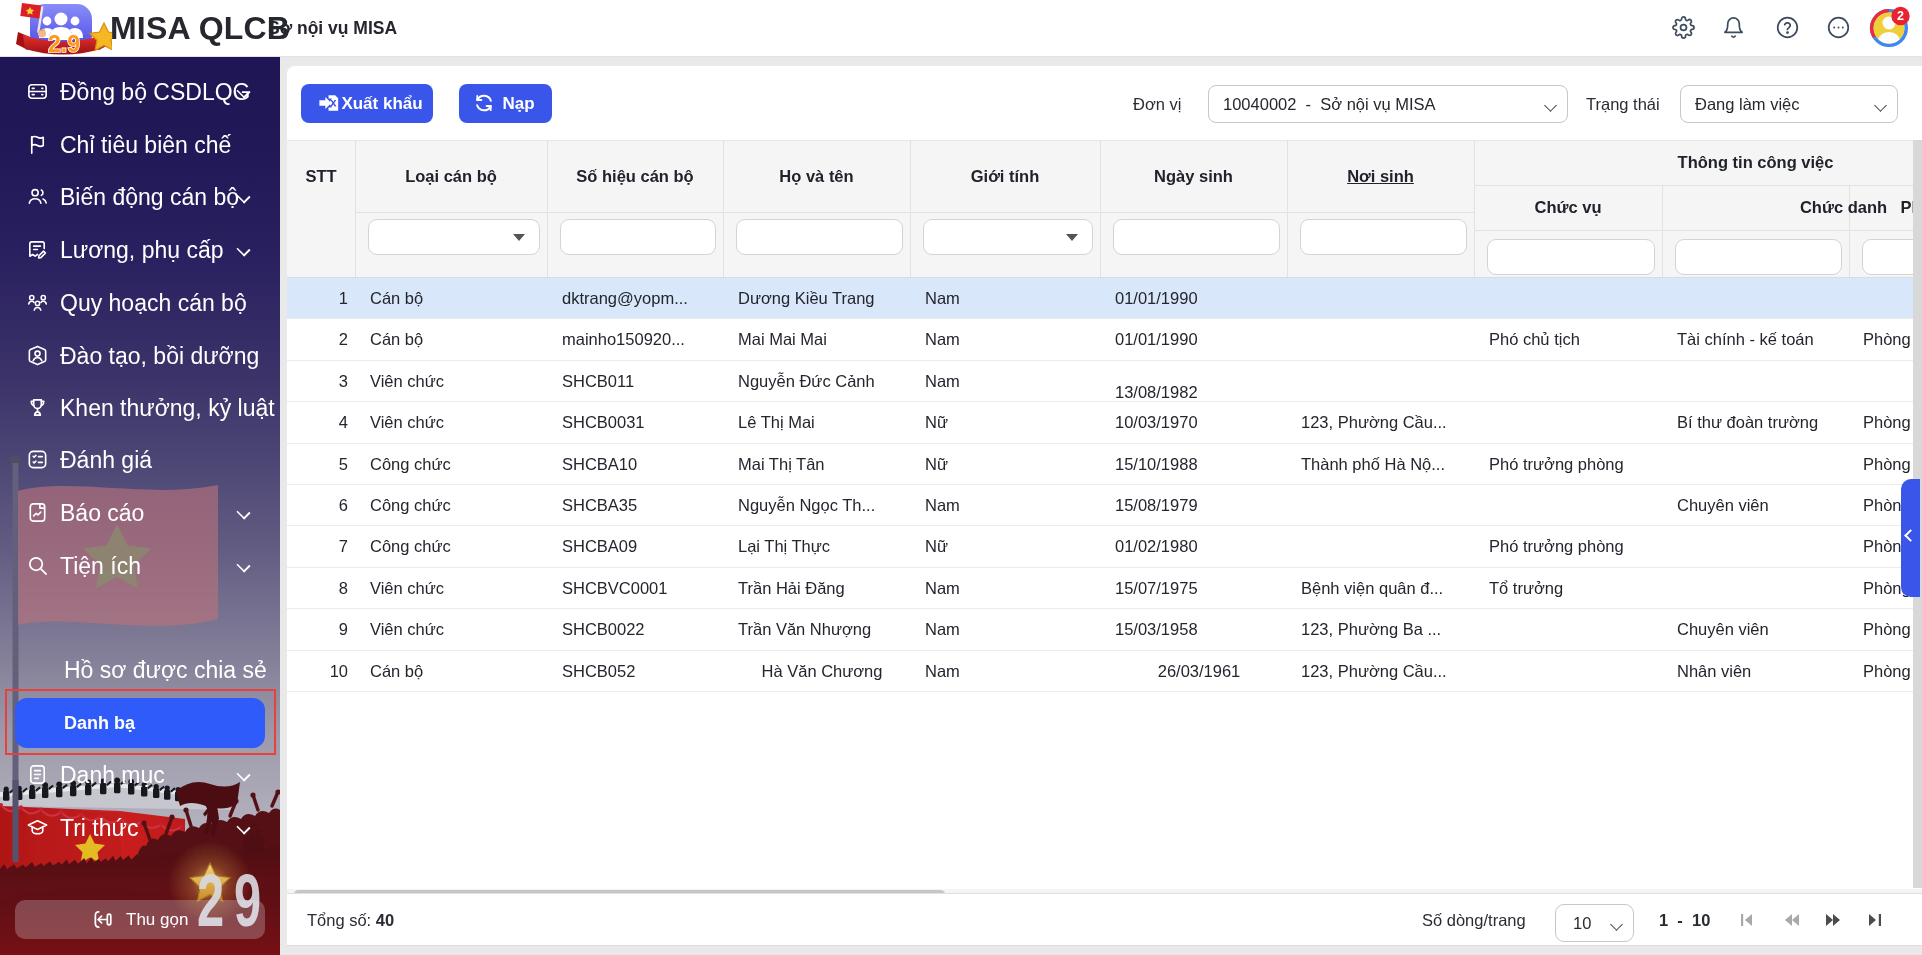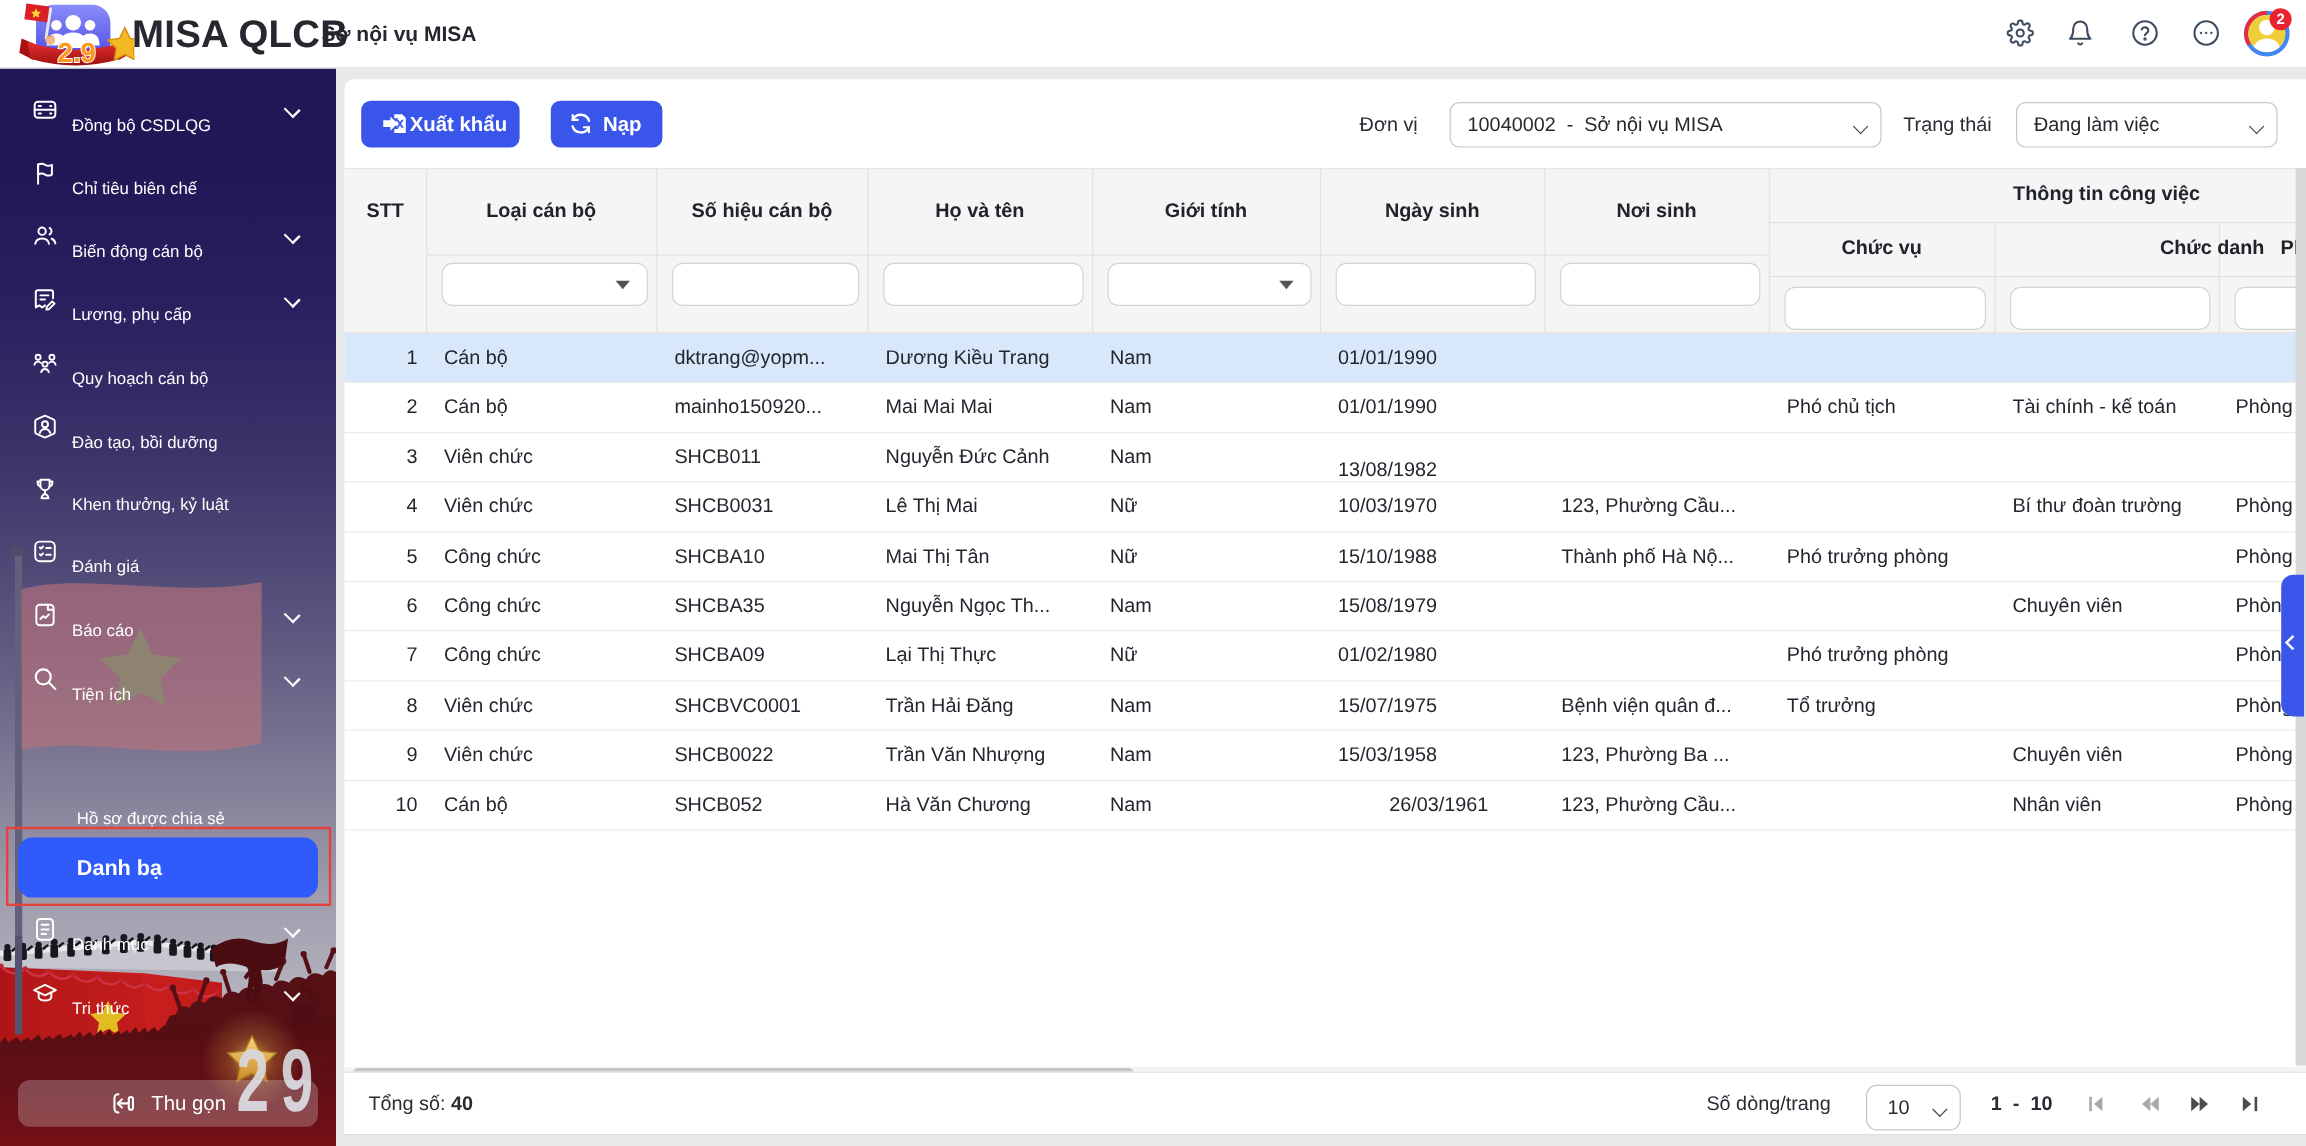--- a/index.html
+++ b/index.html
@@ -8,21 +8,21 @@
 #topbar { position:absolute; left:0; top:0; width:1922px; height:57px; background:#fff; border-bottom:1px solid #e2e2e6; z-index:5; }
 #brand { position:absolute; left:110px; top:0; height:57px; line-height:57px; font-size:32px; font-weight:bold; color:#27272f; letter-spacing:0.2px; }
 #unitname { position:absolute; left:268px; top:0; height:57px; line-height:57px; font-size:17.5px; font-weight:bold; color:#26262e; }
 .tico { position:absolute; top:16px; width:23px; height:23px; }
 #sidebar { position:absolute; left:0; top:57px; width:280px; height:898px; overflow:hidden;
   background:linear-gradient(180deg,#1f1656 0%,#211857 10%,#292060 22%,#3a3268 35%,#4c4675 45%,#635d83 55%,#7f7a95 65%,#9b98a9 75%,#b2b0bc 85%,#bdbbc7 100%);
   z-index:4; }
 .mitem { position:absolute; left:0; width:280px; height:52px; color:#fff; }
 .mico { position:absolute; left:26px; top:14px; width:23px; height:23px; }
 .mico svg { width:23px; height:23px; }
-.mtxt { position:absolute; left:60px; top:12px; height:52px; line-height:52px; font-size:14px; }
+.mtxt { position:absolute; left:60px; top:0; height:52px; line-height:52px; font-size:23px; }
 .mitem.sub .mtxt { left:64px; }
 .chev { position:absolute; left:238px; top:20px; width:11px; height:11px; border-right:2.4px solid #fff; border-bottom:2.4px solid #fff; transform:rotate(45deg) scale(1,.82); }
 #collapse { position:absolute; left:15px; top:843px; width:250px; height:39px; background:rgba(240,240,248,0.25); border-radius:10px; color:#fff; }
 #collapse span { position:absolute; left:111px; top:0; height:39px; line-height:39px; font-size:17px; }
 #card { position:absolute; left:287px; top:66px; width:1635px; height:879px; background:#fff; border-radius:8px 0 0 0; }
 .btn { position:absolute; top:84px; height:39px; background:#3a55e9; border-radius:8px; color:#fff; font-size:17px; font-weight:bold; text-align:center; }
 .sel { position:absolute; top:85px; height:38px; background:#fff; border:1px solid #c7c7c7; border-radius:8px; font-size:16.5px; color:#26282e; line-height:36px; padding-left:14px; }
 .selcaret { position:absolute; right:12px; top:15px; width:9px; height:9px; border-right:1.8px solid #444; border-bottom:1.8px solid #444; transform:rotate(45deg); }
 .lbl { position:absolute; top:85px; height:38px; line-height:38px; font-size:16.5px; color:#2a2c33; }
 .hd { display:flex; align-items:center; justify-content:center; font-weight:bold; font-size:16.5px; color:#20232b; }
@@ -332,21 +332,21 @@
 <div class="abs" style="left:355px;top:212px;width:1119px;height:1px;background:#e2e2e2;"></div>
 <div class="abs" style="left:1474px;top:185px;width:448px;height:1px;background:#e2e2e2;"></div>
 <div class="abs" style="left:1474px;top:230px;width:448px;height:1px;background:#e2e2e2;"></div>
 <div class="abs" style="left:287px;top:277px;width:1635px;height:1px;background:#dcdcdc;"></div>
 <div class="abs hd" style="left:287px;top:140px;width:68px;height:72px;">STT</div>
 <div class="abs hd" style="left:355px;top:140px;width:192px;height:72px;">Loại cán bộ</div>
 <div class="abs hd" style="left:547px;top:140px;width:176px;height:72px;">Số hiệu cán bộ</div>
 <div class="abs hd" style="left:723px;top:140px;width:187px;height:72px;">Họ và tên</div>
 <div class="abs hd" style="left:910px;top:140px;width:190px;height:72px;">Giới tính</div>
 <div class="abs hd" style="left:1100px;top:140px;width:187px;height:72px;">Ngày sinh</div>
-<div class="abs hd" style="left:1287px;top:140px;width:187px;height:72px;">Nơi sinh</div>
+<div class="abs hd" style="left:1287px;top:140px;width:187px;height:72px;text-decoration:underline;">Nơi sinh</div>
 <div class="abs hd" style="left:1474px;top:140px;width:563px;height:45px;">Thông tin công việc</div>
 <div class="abs hd" style="left:1474px;top:185px;width:188px;height:45px;">Chức vụ</div>
 <div class="abs hd" style="left:1750px;top:185px;width:187px;height:45px;">Chức danh</div>
 <div class="abs hd" style="left:1849px;top:185px;width:188px;height:45px;">Phòng ban</div>
 <div class="abs finp" style="left:368px;top:219px;width:172px;">
       <span class="fcaret"></span>
     </div>
 <div class="abs finp" style="left:560px;top:219px;width:156px;"></div>
 <div class="abs finp" style="left:736px;top:219px;width:167px;"></div>
 <div class="abs finp" style="left:923px;top:219px;width:170px;">
@@ -436,21 +436,21 @@
 <div class="abs cell" style="left:738px;top:609.2px;width:168px;">Trần Văn Nhượng</div>
 <div class="abs cell" style="left:925px;top:609.2px;width:171px;">Nam</div>
 <div class="abs cell" style="left:1115px;top:609.2px;width:168px;">15/03/1958</div>
 <div class="abs cell" style="left:1301px;top:609.2px;width:169px;">123, Phường Ba ...</div>
 <div class="abs cell" style="left:1677px;top:609.2px;width:168px;">Chuyên viên</div>
 <div class="abs cell" style="left:1863px;top:609.2px;width:170px;">Phòng</div>
 <div class="abs row" style="top:650.6px;"></div>
 <div class="abs cell" style="left:288px;top:650.6px;width:60px;text-align:right;">10</div>
 <div class="abs cell" style="left:370px;top:650.6px;width:173px;">Cán bộ</div>
 <div class="abs cell" style="left:562px;top:650.6px;width:157px;">SHCB052</div>
-<div class="abs cell" style="left:738px;top:650.6px;width:168px;">Hà Văn Chương</div>
+<div class="abs cell" style="left:738px;top:650.6px;width:168px;text-align:center;">Hà Văn Chương</div>
 <div class="abs cell" style="left:925px;top:650.6px;width:171px;">Nam</div>
 <div class="abs cell" style="left:1115px;top:650.6px;width:168px;text-align:center;">26/03/1961</div>
 <div class="abs cell" style="left:1301px;top:650.6px;width:169px;">123, Phường Cầu...</div>
 <div class="abs cell" style="left:1677px;top:650.6px;width:168px;">Nhân viên</div>
 <div class="abs cell" style="left:1863px;top:650.6px;width:170px;">Phòng</div>
   <div class="abs" style="left:287px;top:889px;width:1635px;height:10px;background:#f4f4f4;"></div>
   <div class="abs" style="left:294px;top:890px;width:651px;height:9px;background:#c6c6c6;border-radius:5px;"></div>
   <div id="footer">
     <div class="abs" style="left:20px;top:0;height:52px;line-height:52px;">Tổng số: <b>40</b></div>
     <div class="abs" style="left:1135px;top:0;height:52px;line-height:52px;">Số dòng/trang</div>

